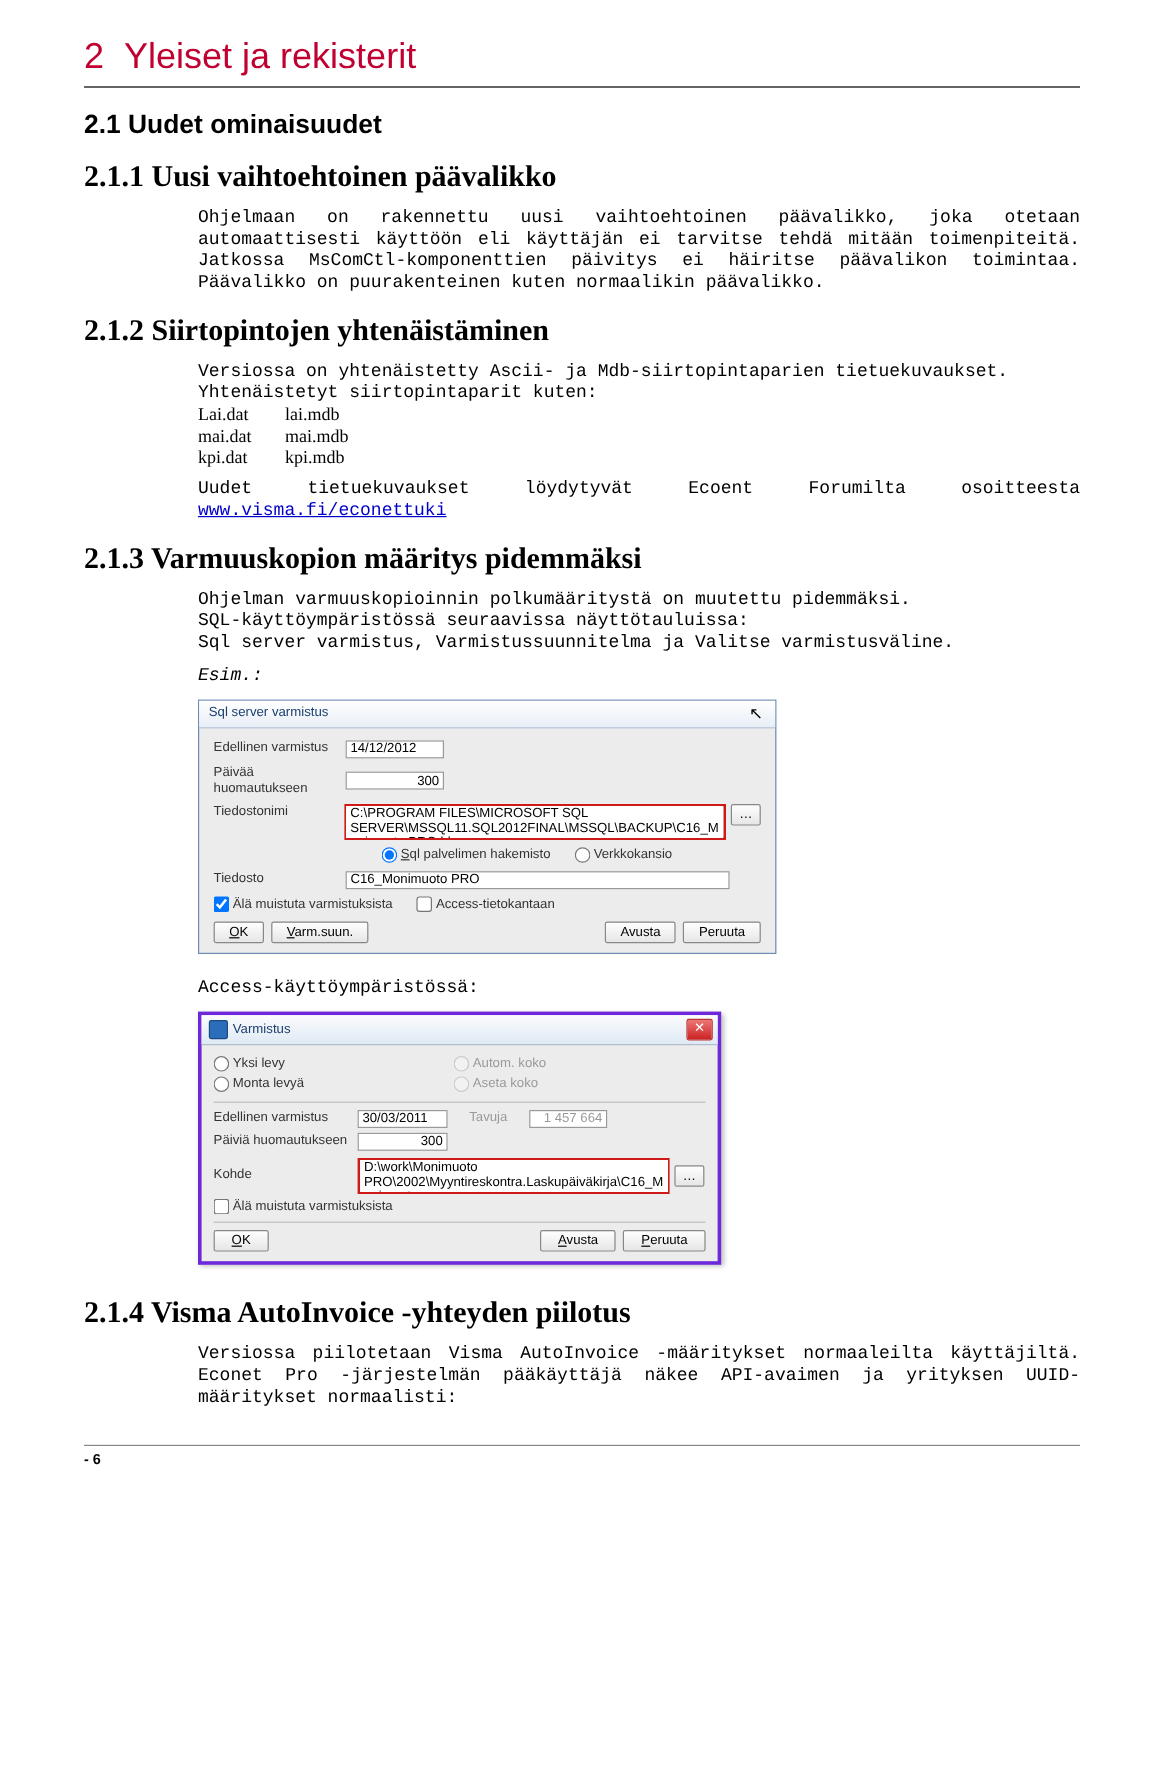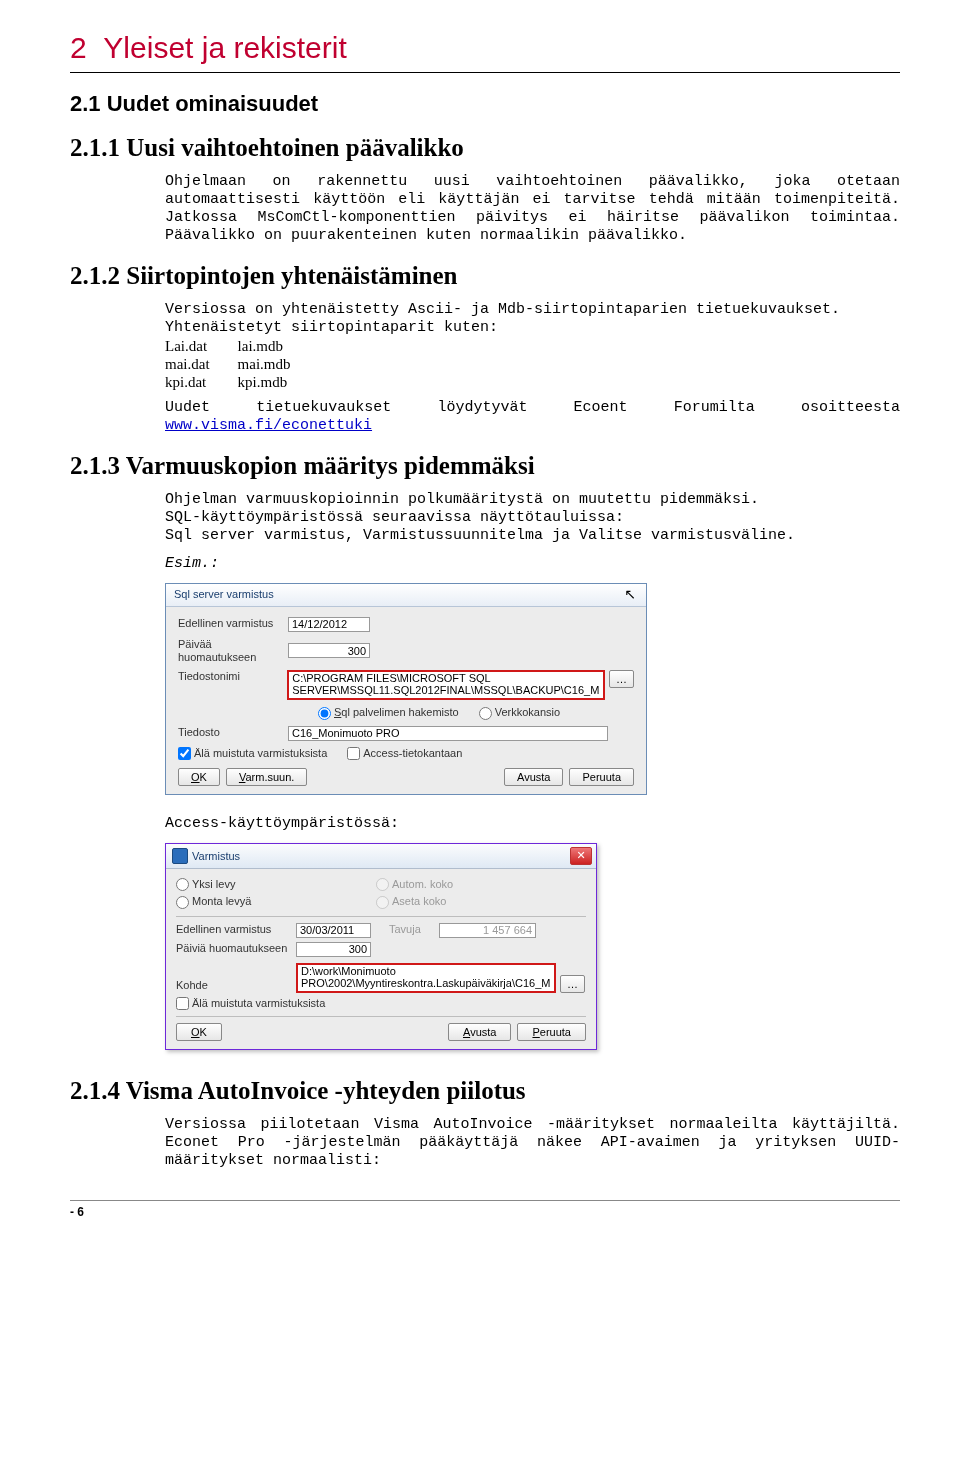--- a/index.html
+++ b/index.html
@@ -138,21 +138,21 @@
     position: absolute;
     right: 10px;
     top: 2px;
     font-size: 14px;
     color: #000;
   }
 
   
   .dlg2 {
     width: 430px;
-    border: 1px solid #6d28d9;
+    border: 3px solid #6d28d9;
     background: #ececec;
     margin-top: 6px;
     box-shadow: 2px 2px 4px rgba(0,0,0,.25);
   }
   .dlg2-title {
     background: linear-gradient(#fbfcfd,#dfe9f4);
     display: flex;
     align-items: center;
     padding: 3px 4px 3px 6px;
     border-bottom: 1px solid #b0bdcd;
@@ -175,21 +175,21 @@
   .dlg2-body {
     padding: 8px 10px 8px 10px;
   }
   .dlg2-optrow {
     display: flex;
     margin-bottom: 2px;
   }
   .dlg2-optcell {
     width: 200px;
     display: flex;
-    align-items: flex-end;
+    align-items: flex-start;
     padding: 1px 0;
   }
   .dim {
     color: #9a9a9a;
   }
   .dlg2-hr {
     border: none;
     border-top: 1px solid #bdbdbd;
     margin: 6px 0;
   }
@@ -331,27 +331,27 @@
         <div class="dlg2-optcell dim">
             <input type="radio" class="radio" disabled="" style="">
             <span>Aseta koko</span>
           </div>
       </div>
       <hr class="dlg2-hr">
       <div class="dlg2-row">
         <span class="dlg2-label">Edellinen varmistus</span>
         <input class="dlg1-input" style="width: 75px;" value="30/03/2011">
         <span class="dim" style="margin-left:18px;width:50px">Tavuja</span>
-        <input class="dlg1-input dim" style="width: 97px; text-align: right; color: rgb(154, 154, 154);" disabled="" value="1 457 664">
+        <input class="dlg1-input dim" style="width: 65px; text-align: right; color: rgb(154, 154, 154);" disabled="" value="1 457 664">
       </div>
       <div class="dlg2-row">
         <span class="dlg2-label">Päiviä huomautukseen</span>
         <input class="dlg1-input" style="width: 75px; text-align: right;" value="300">
       </div>
-      <div class="dlg2-row" style="align-items:flex-end;margin-top:6px">
+      <div class="dlg2-row" style="align-items:center;margin-top:6px">
         <span class="dlg2-label">Kohde</span>
         <textarea class="dlg1-input highlight-red" style="width: 260px; height: 30px; resize: none;">D:\work\Monimuoto PRO\2002\Myyntireskontra.Laskupäiväkirja\C16_Monimuoto</textarea>
         <button class="dlg2-btn" style="margin-left:4px;padding:2px 6px">…</button>
       </div>
       <div class="dlg2-row" style="margin-top:4px">
         <label><input type="checkbox" class="chk" style=""><span>Älä muistuta varmistuksista</span></label>
       </div>
       <hr class="dlg2-hr">
       <div class="dlg1-btnrow" style="margin-top:0">
         <button class="dlg2-btn"><u>O</u>K</button>

